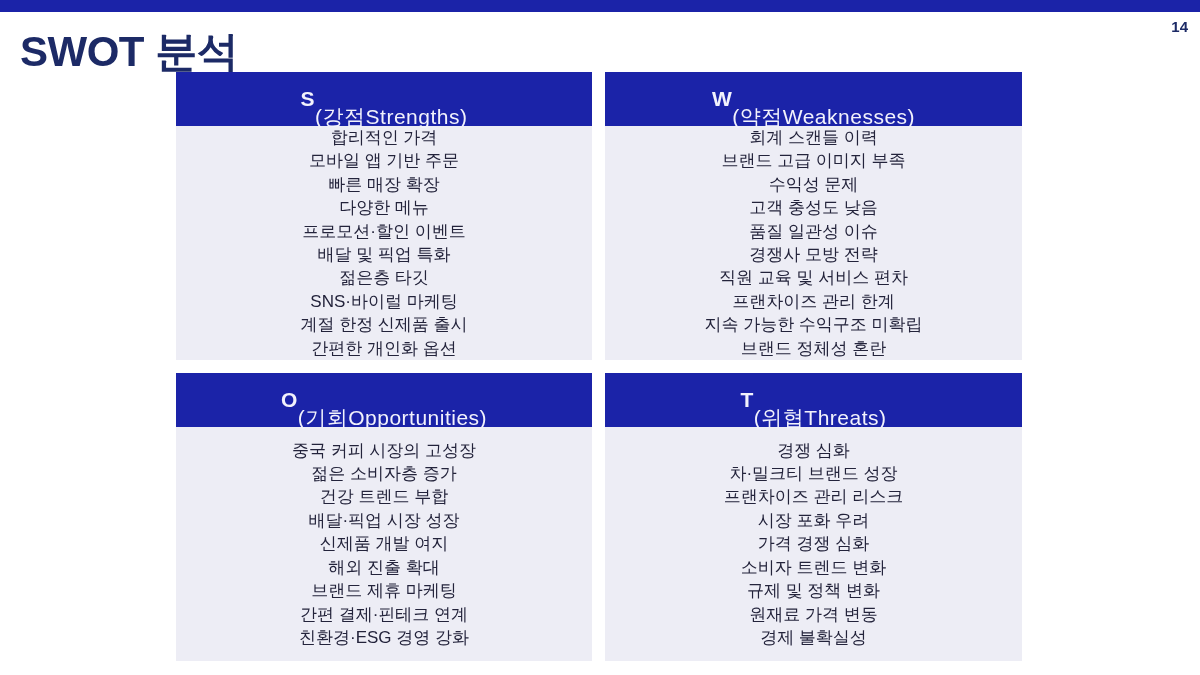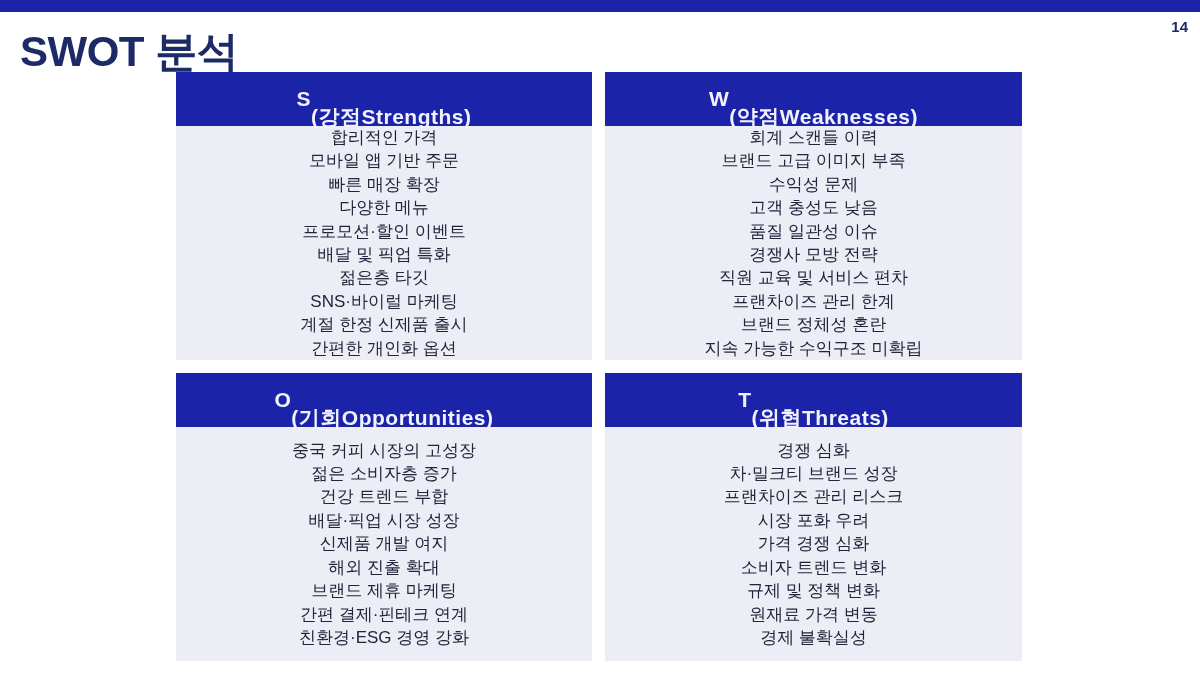--- a/index.html
+++ b/index.html
@@ -38,21 +38,21 @@
   .quadrant{width:100%;}
   .q-header{
     height:54px;
     background:var(--accent);
     color:#f2f2fc;
     display:flex;align-items:center;justify-content:center;
     font-size:21px;
     letter-spacing:0.5px;
   }
   .q-header .q-letter{font-weight:800;}
-  .q-header .q-label{font-weight:700;margin-top:35px;}
+  .q-header .q-label{font-weight:400;margin-top:35px;}
   .q-body{
     height:234px;
     background:var(--panel);
     display:flex;flex-direction:column;
     justify-content:center;
   }
   .panel-item{
     font-size:17px;
     line-height:23.4px;
     color:var(--text);
@@ -97,22 +97,22 @@
     </div>
     <div class="q-body">
         <div class="panel-item">회계 스캔들 이력</div>
         <div class="panel-item">브랜드 고급 이미지 부족</div>
         <div class="panel-item">수익성 문제</div>
         <div class="panel-item">고객 충성도 낮음</div>
         <div class="panel-item">품질 일관성 이슈</div>
         <div class="panel-item">경쟁사 모방 전략</div>
         <div class="panel-item">직원 교육 및 서비스 편차</div>
         <div class="panel-item">프랜차이즈 관리 한계</div>
+        <div class="panel-item">지속 가능한 수익구조 미확립</div>
         <div class="panel-item">브랜드 정체성 혼란</div>
-        <div class="panel-item">지속 가능한 수익구조 미확립</div>
       </div>
   </div>
 
   <div class="quadrant">
     <div class="q-header">
       <span class="q-letter">O</span>
         <span class="q-label">(기회Opportunities)</span>
     </div>
     <div class="q-body">
         <div class="panel-item">중국 커피 시장의 고성장</div>

